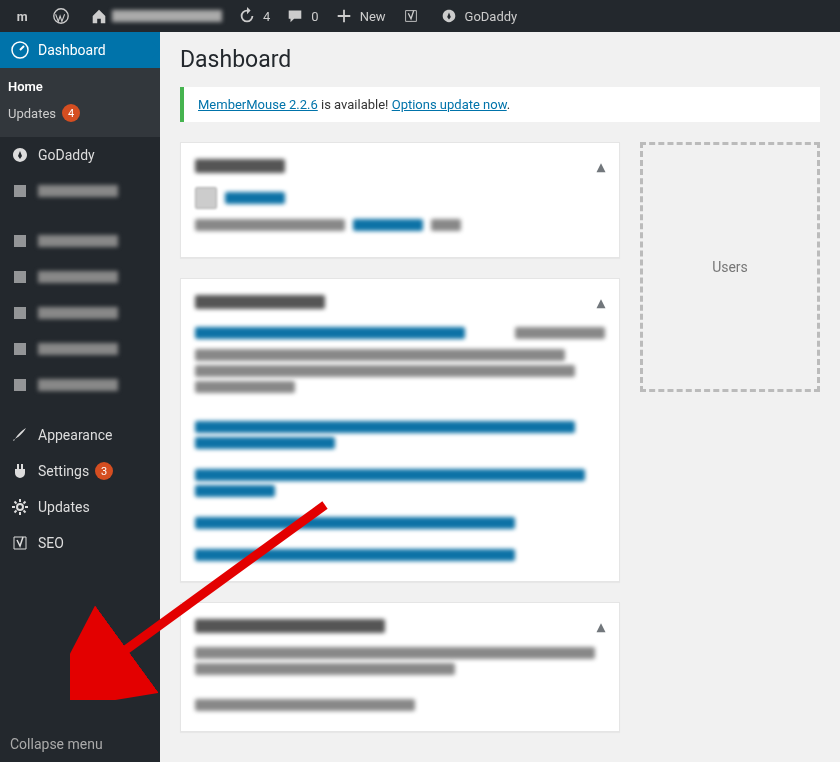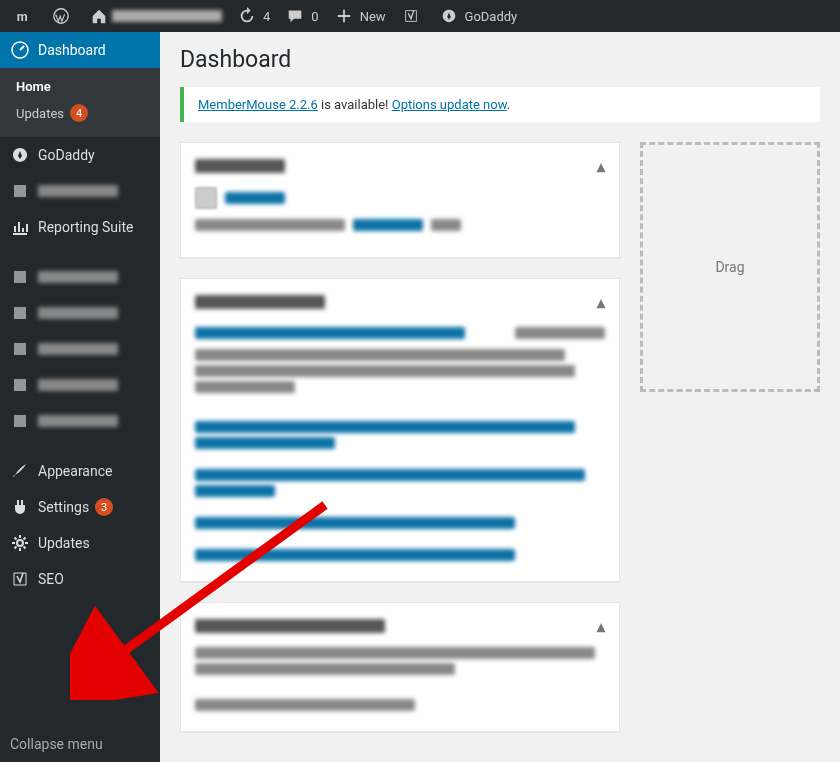--- a/index.html
+++ b/index.html
@@ -38,21 +38,21 @@
   .menu-item.active {
     background: #0073aa; color: #fff;
   }
   .menu-item.active .micon { fill:#fff; }
   .menu-item.active::after {
     content:""; position:absolute; right:-8px; top:50%; transform:translateY(-50%);
     border: 8px solid transparent; border-left-color:#0073aa;
   }
   .submenu { background:#32373c; padding: 6px 0 10px 0;}
   .submenu .subitem {
-    padding: 5px 16px; color:#ccc; font-size: 13px; cursor:pointer;
+    padding: 5px 8px; color:#ccc; font-size: 13px; cursor:pointer;
     display:flex; align-items:center;
   }
   .submenu .subitem.current { color:#fff; font-weight:600; }
   .badge {
     display:inline-flex; align-items:center; justify-content:center;
     min-width: 18px; height:18px; border-radius:9px;
     background:#d54e21; color:#fff; font-size:11px; margin-left:6px; padding:0 5px;
   }
   .collapse {
     margin-top:auto; padding: 10px; display:flex; align-items:flex-end; color:#aaa; cursor:pointer;
@@ -194,28 +194,20 @@
       </span>
       <span>GoDaddy</span>
     </div>
     <div class="menu-item">
       <span class="micon">
         <svg viewBox="0 0 20 20">
           <rect x="4" y="4" width="12" height="12" fill="currentColor" opacity="0.6"></rect>
         </svg>
       </span>
       <span style="display: inline-block; width: 80px; height: 12px; background: rgb(136, 136, 136); filter: blur(2px);"></span>
-    </div>
-    <div class="menu-item">
-      <span class="micon">
-        <svg viewBox="0 0 20 20">
-          <path d="M3 17h14M5 15V9m4 6V5m4 10v-4m4 4V7" stroke="currentColor" stroke-width="2" fill="none"></path>
-        </svg>
-      </span>
-      <span>Reporting Suite</span>
     </div>
     <div style="height: 14px;"></div>
     <div class="menu-item">
       <span class="micon">
         <svg viewBox="0 0 20 20">
           <rect x="4" y="4" width="12" height="12" fill="currentColor" opacity="0.6"></rect>
         </svg>
       </span>
       <span style="display: inline-block; width: 80px; height: 12px; background: rgb(136, 136, 136); filter: blur(2px);"></span>
     </div>
@@ -354,21 +346,21 @@
         <div class="blurred-line bl-light" style="width:400px;"></div>
         <div class="blurred-line bl-light" style="width:260px;"></div>
         <div style="height:16px;"></div>
         <div class="blurred-line bl-light" style="width:220px;"></div>
       </div>
 
     </div>
 
     <div class="col-right">
       <div class="dropzone">
-        <span>Drag</span>
+        <span>Users</span>
       </div>
     </div>
   </div>
 </div>
 
 <svg class="arrow-svg" style="left:70px; top:480px;" width="280" height="220">
   <defs>
     <marker id="ah" markerWidth="14" markerHeight="14" refX="3" refY="6" orient="auto">
       <path d="M0,0 L0,12 L12,6 z" fill="#e30000"></path>
     </marker>

